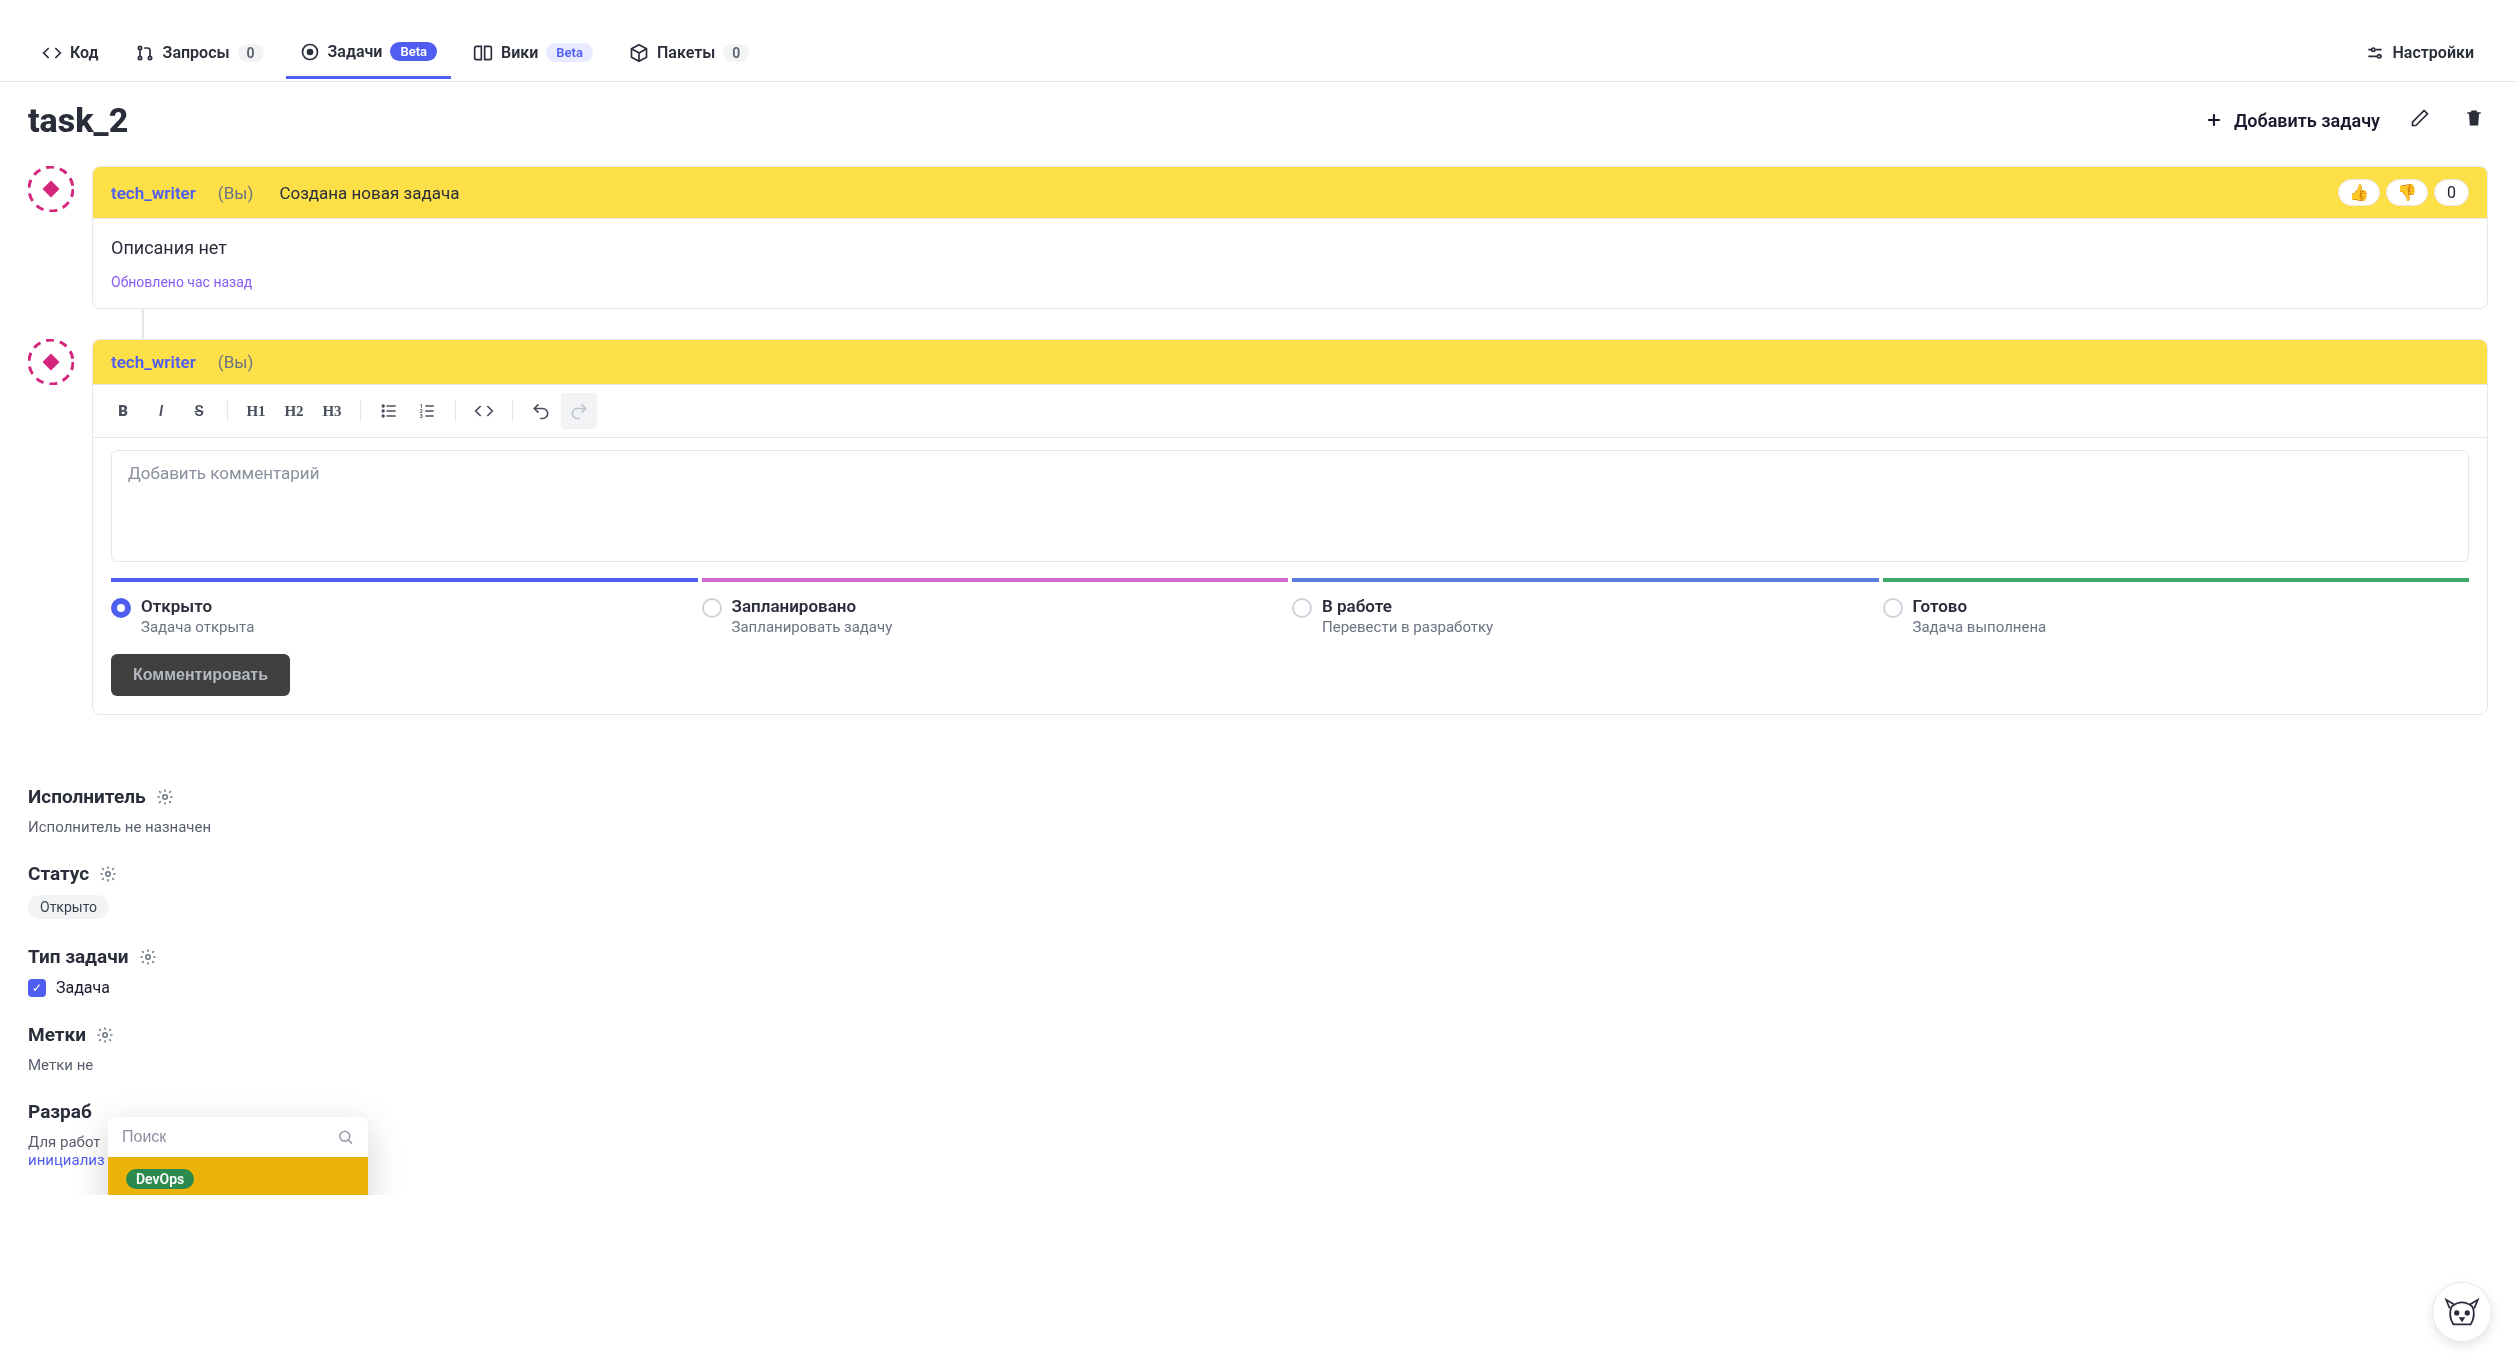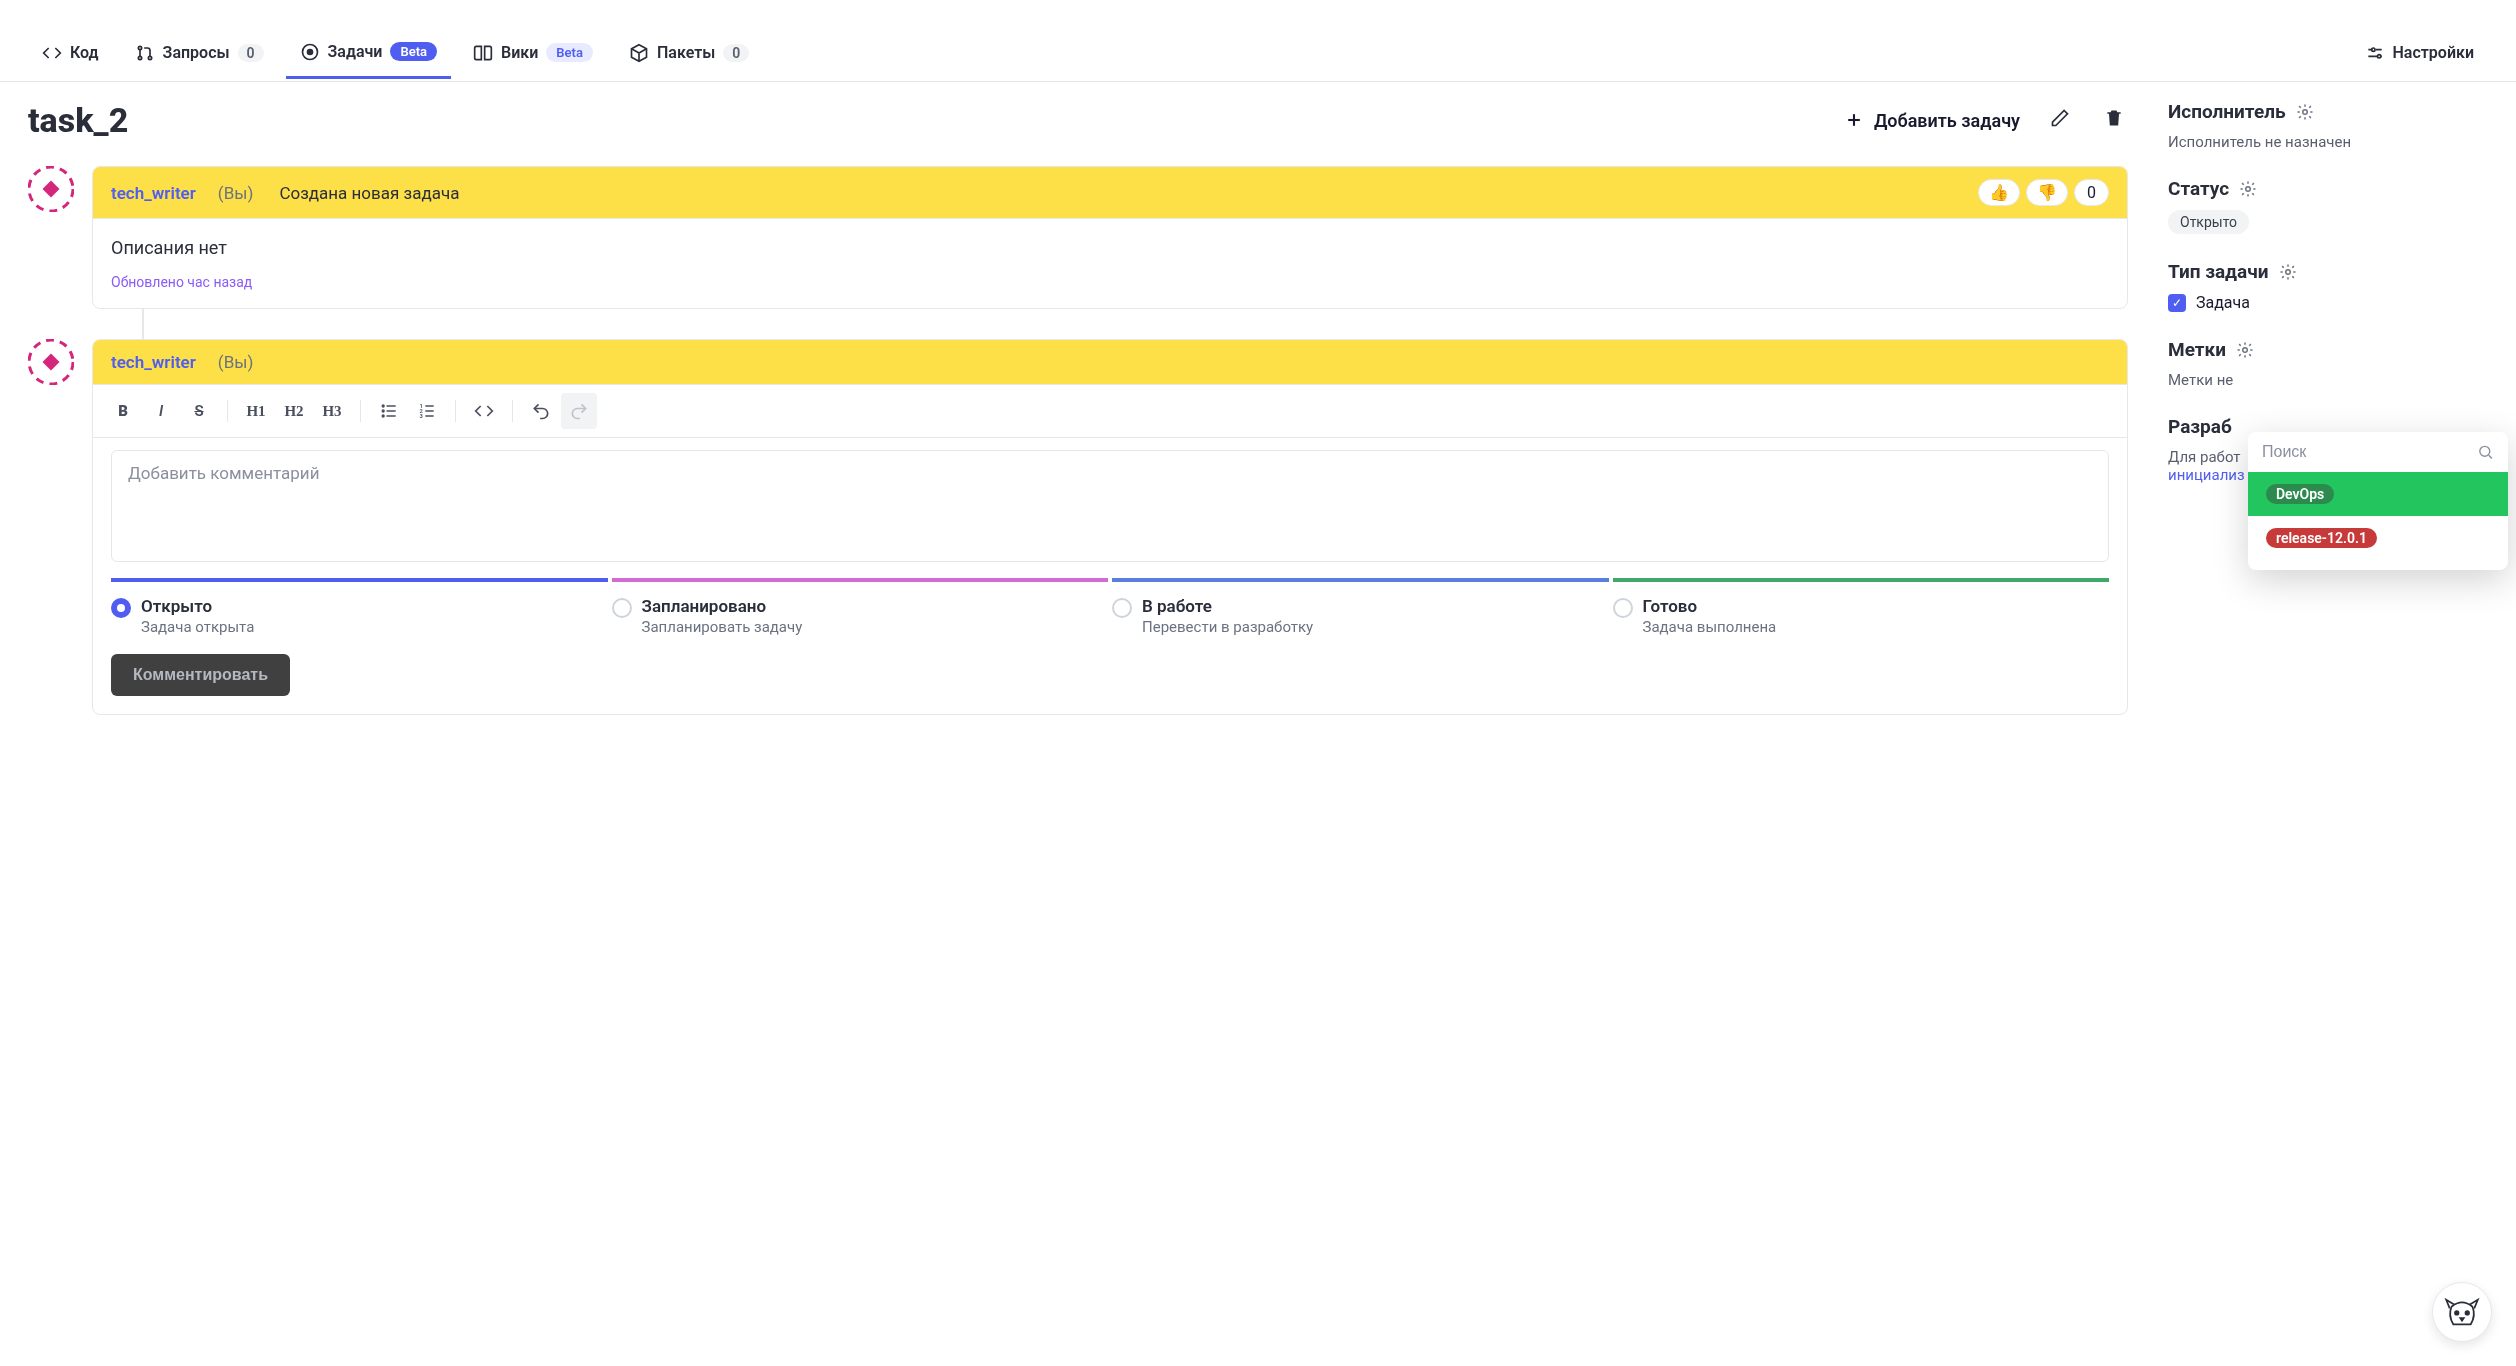--- a/index.html
+++ b/index.html
@@ -7,21 +7,21 @@
 
 .topnav { display: flex; align-items: center; border-bottom: 1px solid #e5e7eb; padding: 0 28px; height: 58px; margin-top: 24px; }
 .topnav-left { display: flex; gap: 8px; flex: 1; }
 .topnav-item { display: flex; align-items: center; gap: 8px; padding: 14px 14px; font-weight: 600; cursor: pointer; color: #2a2d3a; position: relative; }
 .topnav-item.active { color: #2a2d3a; border-bottom: 3px solid #4f5ef0; margin-bottom: -1px; }
 .badge-count { background: #f1f3f5; color: #5a5f6e; border-radius: 12px; padding: 1px 9px; font-size: 14px; font-weight: 600; }
 .badge-beta { background: #4f5ef0; color: #fff; border-radius: 12px; padding: 2px 10px; font-size: 13px; font-weight: 600; }
 .badge-beta.light { background: #e8ebff; color: #4f5ef0; }
 .topnav-right { display: flex; align-items: center; gap: 10px; }
 
-.page { display: flex; padding: 18px 28px 0; gap: 40px; }
+.page { display: flex; padding: 18px 28px 0; gap: 40px; flex-direction: column; }
 .main { flex: 1; min-width: 0; }
 .side { width: 320px; position: relative; }
 
 .title-row { display: flex; align-items: center; margin-bottom: 26px; }
 .page-title { font-size: 34px; font-weight: 800; color: #2a2d3a; flex: 1; }
 .title-actions { display: flex; align-items: center; gap: 26px; }
 .add-task { display: flex; align-items: center; gap: 10px; font-weight: 600; font-size: 18px; cursor: pointer; }
 .icon-btn { cursor: pointer; padding: 4px; color: #2a2d3a; }
 
 .post { display: flex; gap: 18px; margin-bottom: 30px; }
@@ -69,21 +69,21 @@
 .status-chip { background: #f1f3f5; color: #3a3f4e; padding: 4px 12px; border-radius: 999px; font-size: 14px; display: inline-block; }
 .type-row { display: flex; align-items: center; gap: 10px; }
 .check { width: 18px; height: 18px; background: #4f5ef0; border-radius: 4px; display: flex; align-items: center; justify-content: center; font-size: 12px; color: #fff; }
 .side-link { color: #4f5ef0; }
 
 .dropdown { position: absolute; right: -20px; top: 332px; width: 260px; background: #fff; border-radius: 8px; box-shadow: 0 10px 36px rgba(0,0,0,0.18); z-index: 10; overflow: hidden; padding-bottom: 10px; }
 .dd-search { display: flex; align-items: center; padding: 10px 14px; gap: 8px; }
 .dd-input { flex: 1; border: none; outline: none; font-size: 16px; }
 .dd-input::placeholder { color: #8b90a0; }
 .dd-item { padding: 12px 18px; cursor: pointer; }
-.dd-item.highlight { background: #22c55e; }
+.dd-item.highlight { background: #eab308; }
 .tag { display: inline-block; padding: 2px 10px; border-radius: 999px; font-size: 14px; font-weight: 600; color: #fff; }
 .tag.green { background: #2d8a4e; }
 .tag.red { background: #c73a3a; }
 
 .floating-dog { position: fixed; right: 24px; bottom: 24px; width: 60px; height: 60px; background: #fff; border: 1px solid #e5e7eb; border-radius: 50%; display: flex; align-items: center; justify-content: center; font-size: 30px; box-shadow: 0 4px 12px rgba(0,0,0,0.1); cursor: pointer; }
 
 svg.ico { width: 20px; height: 20px; }
 </style>
 </head>
 <body>

